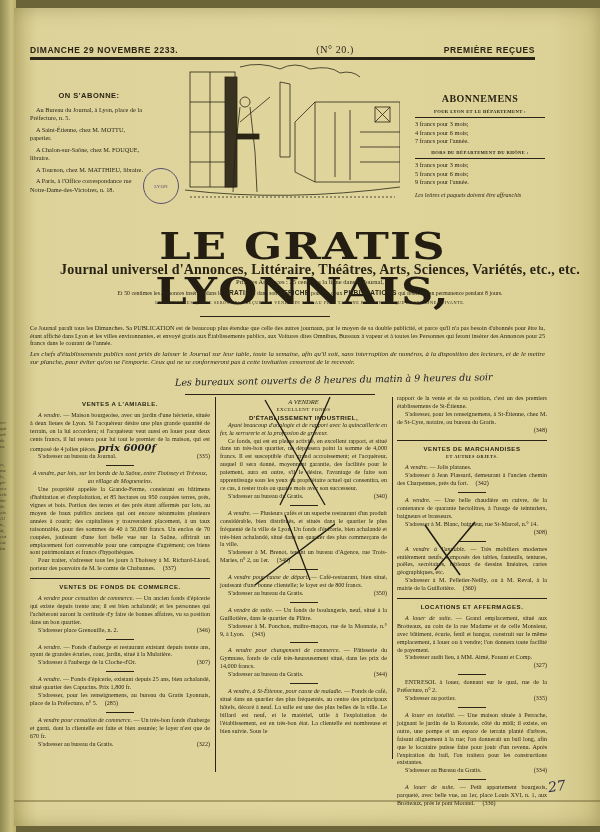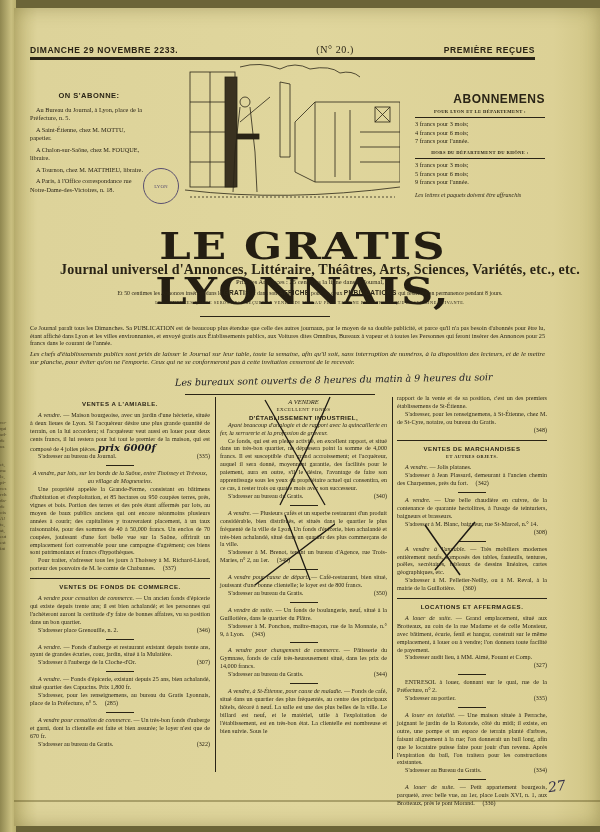--- a/index.html
+++ b/index.html
@@ -28,21 +28,21 @@
   .rule-thick { position:absolute; left:30px; top:57px; width:505px; height:3px; background:#2a2416; }
   .subs-left { position:absolute; left:30px; top:92px; width:118px; font-size:6.3px; line-height:8.5px; }
   .subs-left h3 { text-align:center; font-family:"Liberation Sans", sans-serif; font-size:7.5px; margin:0 0 5px; letter-spacing:0.5px; }
   .subs-left p { margin:0 0 3px; text-indent:6px; }
   .stamp {
     position:absolute; left:143px; top:168px; width:34px; height:34px; border-radius:50%;
     border:1.5px solid #5a5070; color:#5a5070; font-size:5px; display:flex; align-items:center; justify-content:center;
   }
   .illustration { position:absolute; left:185px; top:62px; width:215px; height:148px; }
   .subs-right { position:absolute; left:415px; top:95px; width:130px; font-size:6.3px; line-height:8.5px; }
-  .subs-right h3 { text-align:right; font-family:Liberation Sans, sans-serif; font-size:12px; margin:0 0 4px; letter-spacing:0.5px; }
+  .subs-right h3 { text-align:center; font-family:Liberation Serif, serif; font-size:10px; margin:0 0 4px; letter-spacing:0.5px; }
   .subs-right h4 { text-align:center; font-size:4.6px; margin:3px 0 2px; letter-spacing:0.4px; border-bottom:0.5px solid #2a2416; padding-bottom:1px; }
   .subs-right .line { padding-left:0; }
   .subs-right .note { font-style:italic; margin-top:4px; font-size:6px; }
   .masthead {
     position:absolute; left:50px; top:223px; width:505px; text-align:center;
     font-family:"DejaVu Serif", serif; font-weight:bold; font-size:38px; letter-spacing:1px; color:#241e12;
     transform:scaleX(1.18); transform-origin:center;
   }
   .tagline { position:absolute; left:40px; top:262px; width:540px; text-align:right; font-weight:bold; font-size:14px; letter-spacing:0.2px; }
   .price { position:absolute; left:40px; top:278px; width:540px; text-align:center; font-size:6.5px; }

